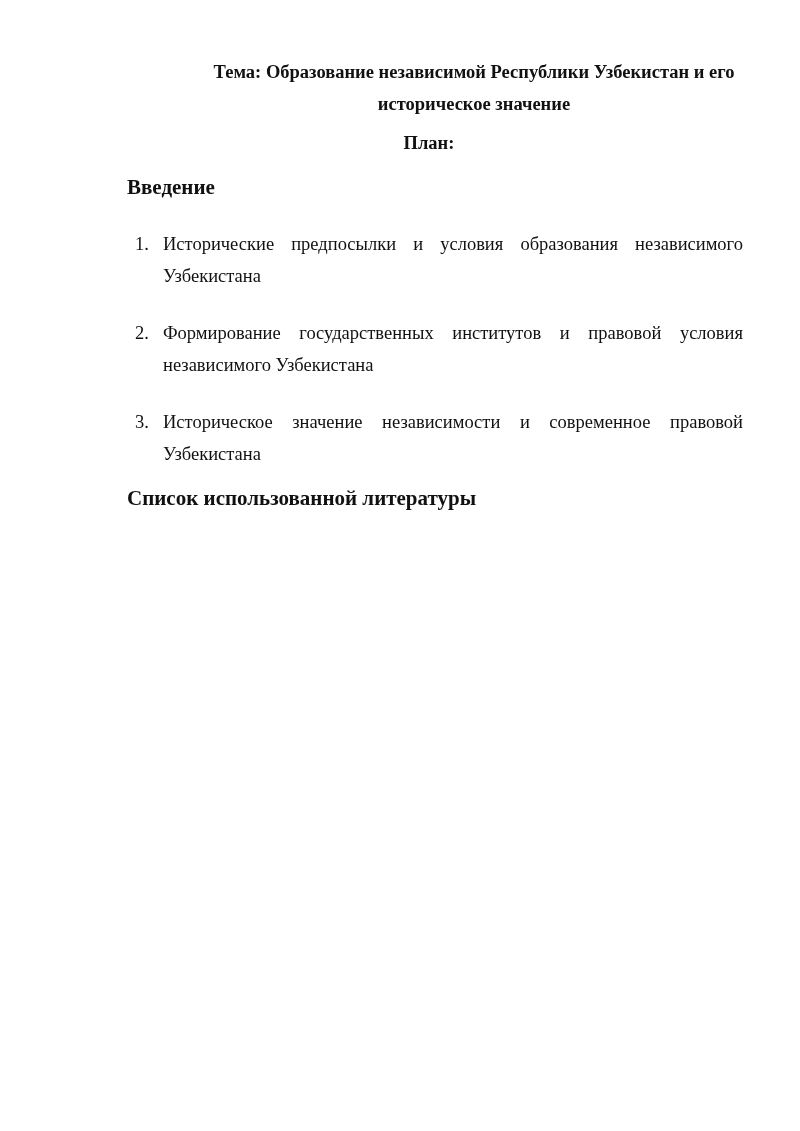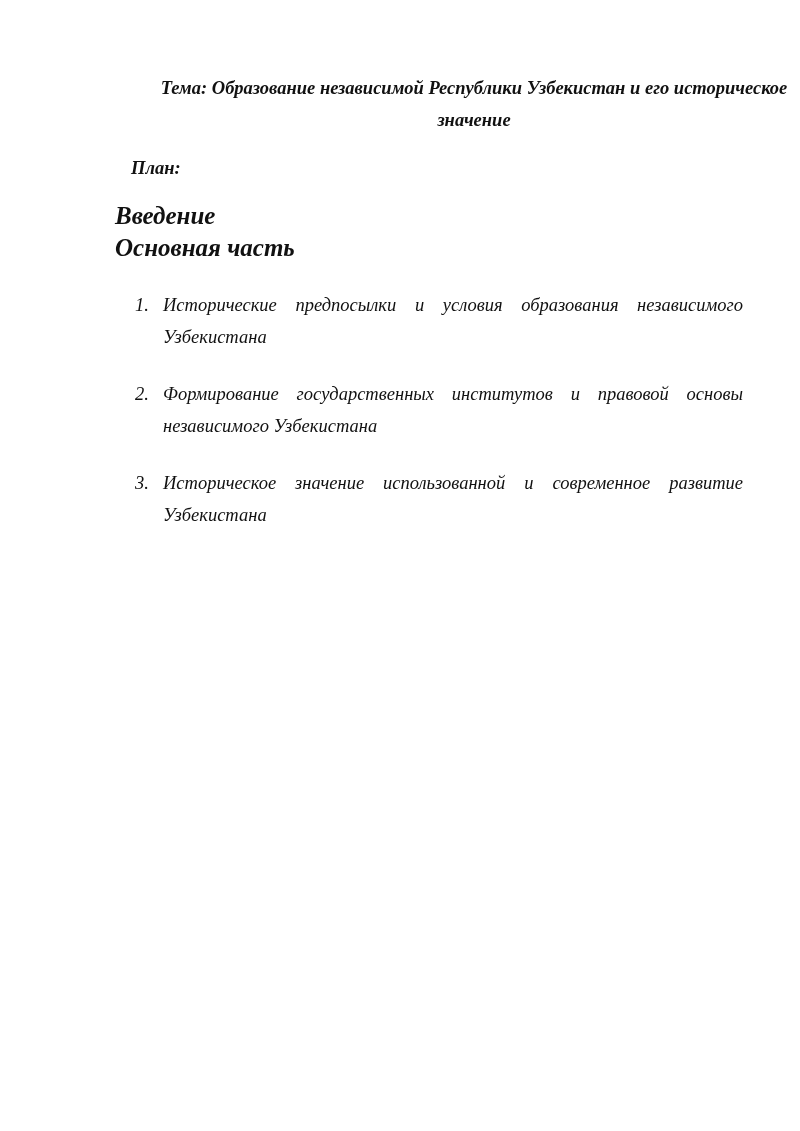--- a/index.html
+++ b/index.html
@@ -1,46 +1,46 @@
 <!DOCTYPE html>
 <html><head>
 <meta charset="utf-8">
 <style>
   html, body { margin: 0; padding: 0; background: #ffffff; }
   body {
     width: 800px; height: 1131px; position: relative; overflow: hidden;
     font-family: "Liberation Serif", serif; color: #111111;
   }
-  .page { position: absolute; left: 115px; top: 72px; width: 628px; font-style: italic; }
+  .page { position: absolute; left: 115px; top: 56px; width: 628px; }
   .title {
     font-weight: bold; font-size: 18.5px; line-height: 32px;
     text-align: center; margin: 0; width: 628px; position: relative; left: 0;
   }
-  .plan { font-weight: bold; font-size: 18.5px; line-height: 32px; text-align: left; margin: 16px; }
-  .section { font-weight: bold; font-size: 25px; line-height: 32px; margin: 0; }
+  .plan { font-weight: bold; font-size: 18.5px; line-height: 32px; text-align: center; margin: 7px; }
+  .section { font-weight: bold; font-size: 21px; line-height: 32px; margin: 12px; }
   ol { margin: 0; padding: 0; list-style: none; }
   ol li { position: relative; padding-left: 48px; font-size: 18.5px; line-height: 32px; text-align: justify; text-align-last: left; }
   ol li .num { position: absolute; left: 20px; top: 0; }
   ol li .text { display: block; text-align: justify; margin-top: 25px; }
 </style>
 </head>
 <body>
 
 <div class="page">
   <p class="title" style="padding:0 45px;">Тема: Образование независимой Республики Узбекистан и его историческое значение</p>
   <p class="plan">План:</p>
   <p class="section">Введение</p>
-  <p class="section">Основная часть</p>
   <ol>
     <li>
       <span class="num">1.</span>
       <span class="text">Исторические предпосылки и условия образования независимого Узбекистана</span>
     </li>
     <li>
       <span class="num">2.</span>
-      <span class="text">Формирование государственных институтов и правовой основы независимого Узбекистана</span>
+      <span class="text">Формирование государственных институтов и правовой условия независимого Узбекистана</span>
     </li>
     <li>
       <span class="num">3.</span>
-      <span class="text">Историческое значение использованной и современное развитие Узбекистана</span>
+      <span class="text">Историческое значение независимости и современное правовой Узбекистана</span>
     </li>
   </ol>
+  <p class="section">Список использованной литературы</p>
 </div>
 
 </body></html>

